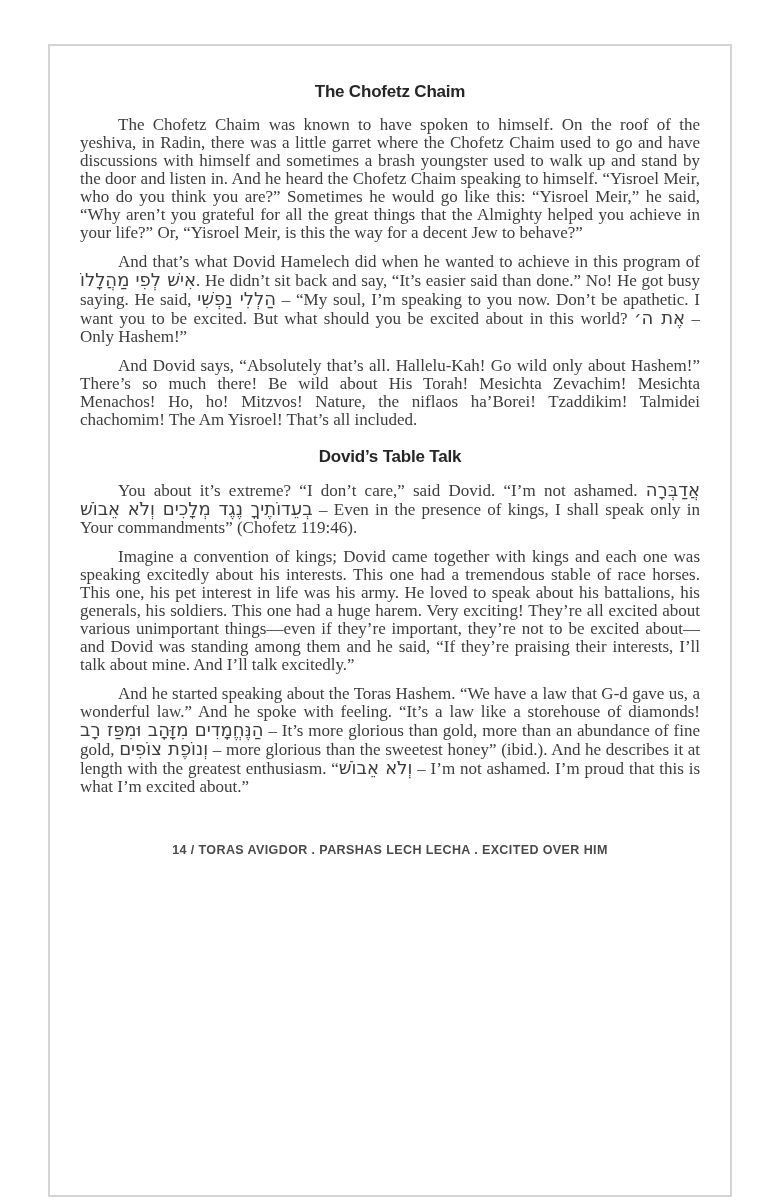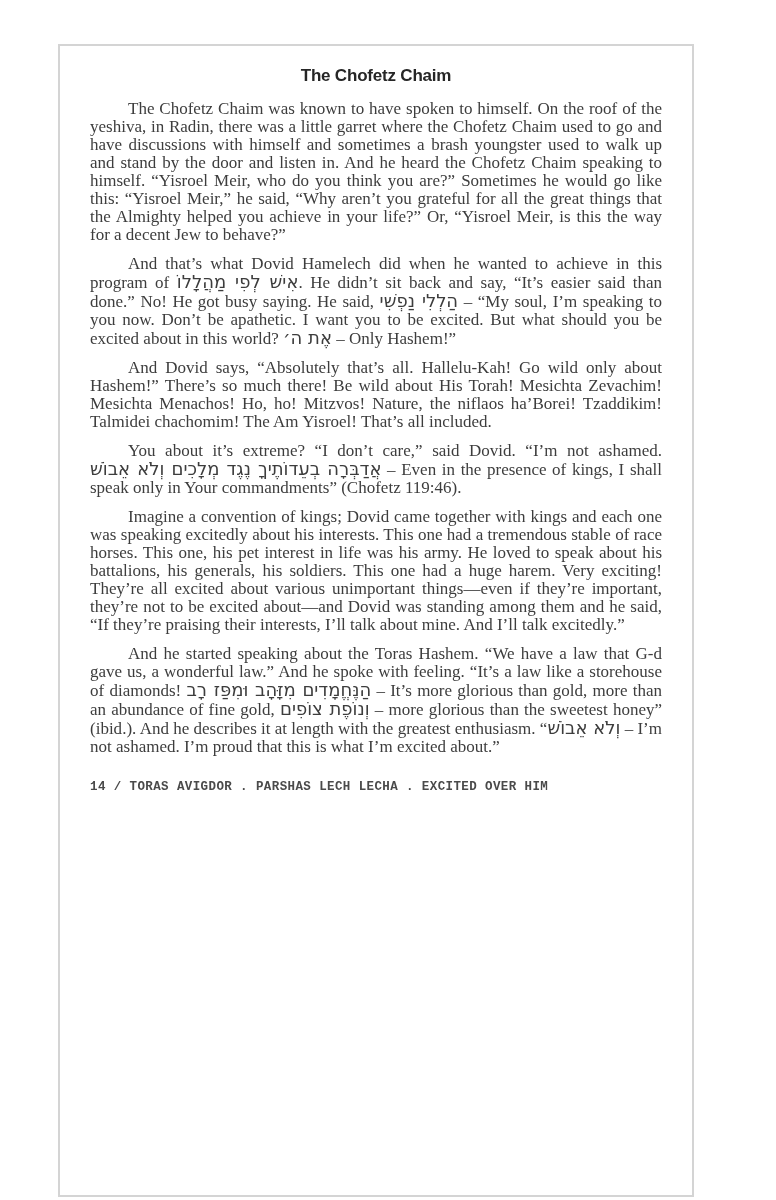--- a/index.html
+++ b/index.html
@@ -12,25 +12,25 @@
   * { box-sizing: border-box; }
   html, body {
     margin: 0; padding: 0;
     width: 776px; height: 1200px;
     background: #ffffff;
     font-family: "Liberation Serif", serif;
     overflow: hidden;
   }
   .sheet {
     position: absolute;
-    left: 58px; top: 44px;
-    width: 636px; height: 1153px;
+    left: 48px; top: 44px;
+    width: 684px; height: 1153px;
     background: var(--paper);
     border: 2px solid var(--border);
-    padding: 20px 30px 0 30px;
+    padding: 36px 30px 0 30px;
   }
   .article h2.section {
     font-family: "Liberation Sans", sans-serif;
     font-size: 17px;
     font-weight: 700;
     letter-spacing: -0.2px;
     color: var(--heading);
     text-align: center;
     margin: 0 0 14px 0;
   }
@@ -46,35 +46,37 @@
     text-indent: 38px;
   }
   .article p span.italic { }
   .article p span.hebrew {
     font-family: "DejaVu Sans", sans-serif;
     font-size: 18px;
     direction: rtl;
     unicode-bidi: isolate;
   }
   .footer {
-    font-family: Liberation Mono, monospace;
+    font-family: Liberation Sans, sans-serif;
     font-size: 12.5px;
     font-weight: 700;
     letter-spacing: 0.4px;
     color: var(--footer);
-    margin-top: 24px;
+    text-align: center;
+    margin-top: 47px;
   }
 </style>
 </head>
 <body>
 
 <div class="sheet">
   <div class="article">
       <h2 class="section">The Chofetz Chaim</h2>
       <p><span>The Chofetz Chaim was known to have spoken to himself. On the roof of the yeshiva, in Radin, there was a little garret where the Chofetz Chaim used to go and have discussions with himself and sometimes a brash youngster used to walk up and stand by the door and listen in. And he heard the Chofetz Chaim speaking to himself. “Yisroel Meir, who do you think you are?” Sometimes he would go like this: “Yisroel Meir,” he said, “Why aren’t you grateful for all the great things that the Almighty helped you achieve in your life?” Or, “Yisroel Meir, is this the way for a decent Jew to behave?”</span></p>
       <p><span>And that’s what Dovid Hamelech did when he wanted to achieve in this program of </span><span class="hebrew" dir="rtl">אִישׁ לְפִי מַהֲלָלוֹ</span><span>. He didn’t sit back and say, “It’s easier said than done.” No! He got busy </span><span class="italic">saying</span><span>. He said, </span><span class="hebrew" dir="rtl">הַלְלִי נַפְשִׁי</span><span> – “My soul, I’m speaking to you now. Don’t be apathetic. I want you to be excited. But what should you be excited about in this world? </span><span class="hebrew" dir="rtl">אֶת ה׳</span><span> – Only Hashem!”</span></p>
       <p><span>And Dovid says, “Absolutely that’s all. </span><span class="italic">Hallelu-Kah!</span><span> Go wild only about Hashem!” There’s so much there! Be wild about His Torah! Mesichta Zevachim! Mesichta Menachos! Ho, ho! Mitzvos! Nature, the </span><span class="italic">niflaos ha’Borei! Tzaddikim! Talmidei chachomim!</span><span> The </span><span class="italic">Am Yisroel!</span><span> That’s all included.</span></p>
+      <h2 class="section">Dovid’s Table Talk</h2>
       <p><span>You about it’s extreme? “I don’t care,” said Dovid. “I’m not ashamed. </span><span class="hebrew" dir="rtl">אֲדַבְּרָה בְעֵדוֹתֶיךָ נֶגֶד מְלָכִים וְלֹא אֵבוֹשׁ</span><span> – </span><span class="italic">Even in the presence of kings, I shall speak only in Your commandments</span><span>” (Chofetz 119:46).</span></p>
       <p><span>Imagine a convention of kings; Dovid came together with kings and each one was speaking excitedly about his interests. This one had a tremendous stable of race horses. This one, his pet interest in life was his army. He loved to speak about his battalions, his generals, his soldiers. This one had a huge harem. Very exciting! They’re all excited about various unimportant things—even if they’re important, they’re not to be excited about—and Dovid was standing among them and he said, “If they’re praising their interests, I’ll talk about mine. And I’ll talk excitedly.”</span></p>
       <p><span>And he started speaking about the </span><span class="italic">Toras Hashem</span><span>. “We have a law that G-d gave us, a wonderful law.” And he spoke with feeling. “It’s a law like a storehouse of diamonds! </span><span class="hebrew" dir="rtl">הַנֶּחֱמָדִים מִזָּהָב וּמִפַּז רָב</span><span> – </span><span class="italic">It’s more glorious than gold, more than an abundance of fine gold,</span><span> </span><span class="hebrew" dir="rtl">וְנוֹפֶת צוֹפִים</span><span> – </span><span class="italic">more glorious than the sweetest honey</span><span>” (</span><span class="italic">ibid</span><span>.). And he describes it at length with the greatest enthusiasm. “</span><span class="hebrew" dir="rtl">וְלֹא אֵבוֹשׁ</span><span> – </span><span class="italic">I’m not ashamed. I’m proud that this is what I’m excited about.</span><span>”</span></p>
     </div>
   <div class="footer">14 / TORAS AVIGDOR . PARSHAS LECH LECHA . EXCITED OVER HIM</div>
 </div>
 
 </body></html>

